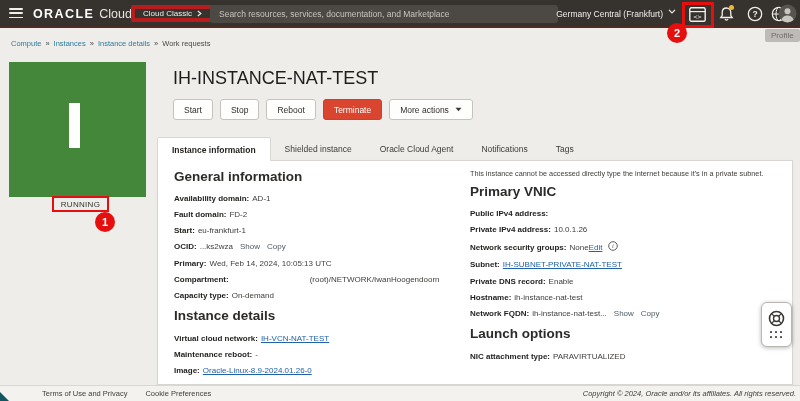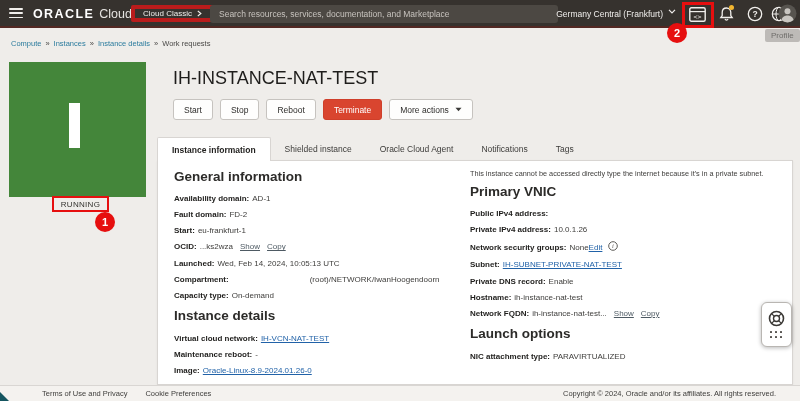--- a/index.html
+++ b/index.html
@@ -70,35 +70,35 @@
   .panel { position:absolute; left:157px; top:160px; width:636px; height:225px; background:#fff;
     border:1px solid #d8d5d2; box-shadow:0 1px 2px rgba(0,0,0,.06); z-index:2; }
   .col-left  { position:absolute; left:16px;  top:8px; width:286px; }
   .col-right { position:absolute; left:312px; top:8px; width:318px; }
   h3.section { font-size:13.5px; font-weight:700; color:#2c2b29; margin:0 0 9px 0; line-height:1.2; }
   h3.mt { margin-top:8px; }
   .note { font-size:7.3px; color:#3e3d3b; margin:0 0 6px 0; white-space:nowrap; }
   .row { font-size:8px; color:#3e3d3b; margin-bottom:6.5px; line-height:1.2; white-space:nowrap; }
   .row .lbl { font-weight:bold; color:#1f1e1c; margin-right:3px; }
   .row a.link { color:#2162a8; text-decoration:underline; cursor:pointer; }
-  .row a.mlink { color:#4e5a63; text-decoration:underline; cursor:pointer; margin-left:7px; }
+  .row a.mlink { color:#4e5a63; cursor:pointer; margin-left:7px; }
   .row .redacted { display:inline-block; width:78px; }
   .row .iicon { margin-left:6px; vertical-align:-1px; cursor:pointer; }
   
   .float-widget { position:absolute; left:761px; top:302px; width:31px; height:45px; background:#fff;
     border:1px solid #b9b6b2; border-radius:6px; box-shadow:0 1px 4px rgba(0,0,0,.28); z-index:6;
     display:flex; flex-direction:column; align-items:center; justify-content:center; gap:4px; }
   .dots { display:grid; grid-template-columns:repeat(3,3px); grid-auto-rows:3px; gap:2px; cursor:grab; }
   .dots i { width:2px; height:2px; background:#55524e; border-radius:0.5px; }
   
   .footer { position:absolute; left:0; bottom:0; width:800px; height:16px; background:#f4f2ef;
     border-top:1px solid #d9d6d3; display:flex; align-items:center; font-size:7.5px; color:#3e3d3b; z-index:7; }
   .footer-links { margin-left:42px; display:flex; gap:18px; }
   .footer a { color:#3e3d3b; text-decoration:none; cursor:pointer; }
-  .copyright { margin-left:auto; margin-right:24px; }
+  .copyright { margin-left:auto; margin-right:4px;font-style:italic; }
   .corner-tri { position:absolute; left:0; bottom:0; width:0; height:0;
     border-bottom:9px solid #155560; border-right:9px solid transparent; z-index:8; }
 </style>
 </head>
 <body>
 
 <div class="topbar">
   <div class="hamburger">
       <i></i>
       <i></i>
@@ -213,21 +213,21 @@
     <div class="row">
       <span class="lbl">Fault domain:</span><span>FD-2</span>
     </div>
     <div class="row">
       <span class="lbl">Start:</span><span>eu-frankfurt-1</span>
     </div>
     <div class="row">
       <span class="lbl">OCID:</span><span>...ks2wza</span><a class="mlink">Show</a><a class="mlink">Copy</a>
     </div>
     <div class="row">
-      <span class="lbl">Launched:</span><span>Wed, Feb 14, 2024, 10:05:13 UTC</span>
+      <span class="lbl">Primary:</span><span>Wed, Feb 14, 2024, 10:05:13 UTC</span>
     </div>
     <div class="row">
       <span class="lbl">Compartment:</span><span class="redacted"></span><span>(root)/NETWORK/IwanHoogendoorn</span>
     </div>
     <div class="row">
       <span class="lbl">Capacity type:</span><span>On-demand</span>
     </div>
 
     <h3 class="section mt">Instance details</h3>
     <div class="row">

